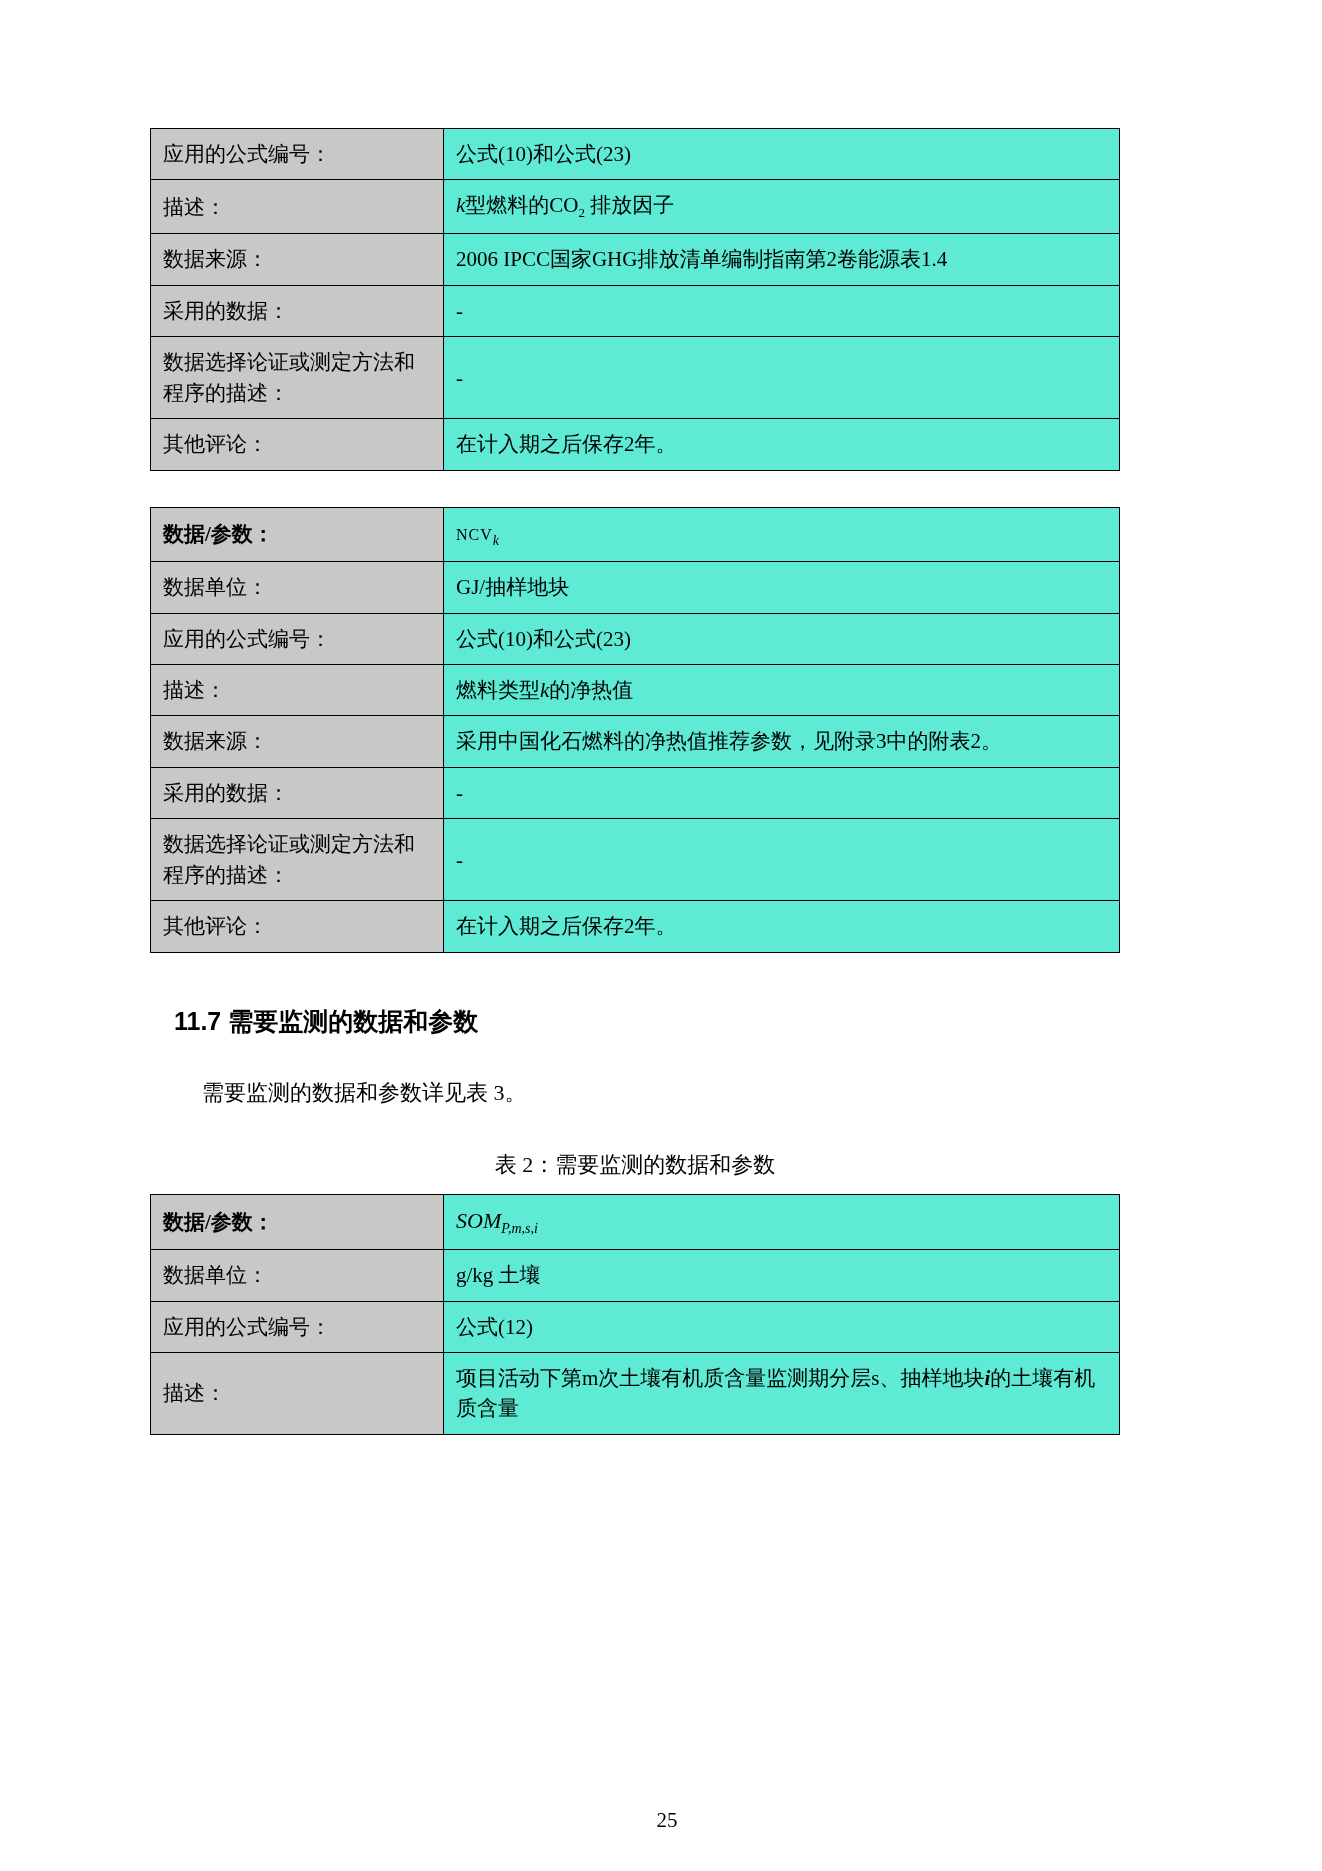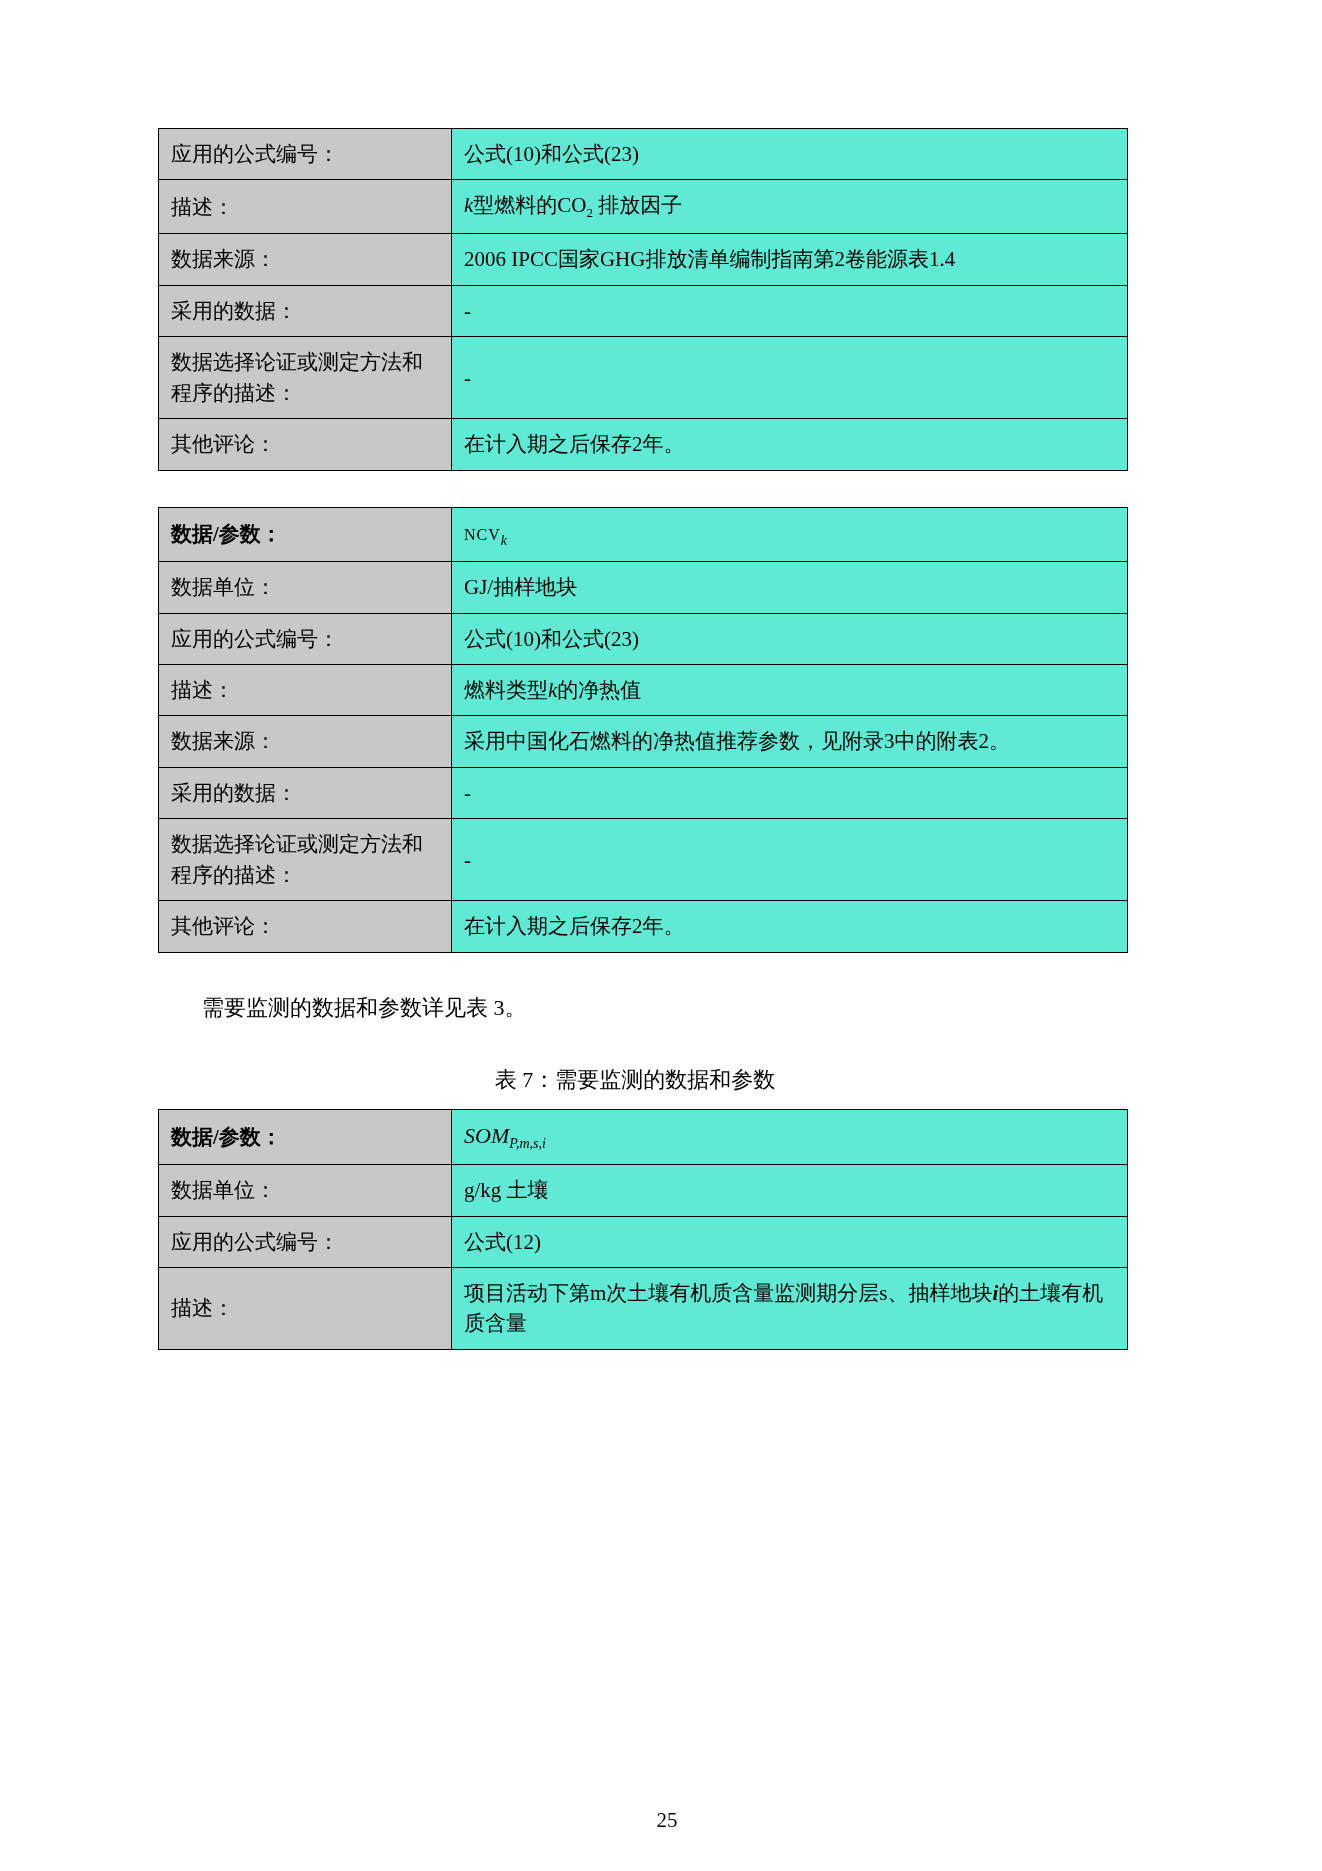--- a/index.html
+++ b/index.html
@@ -18,21 +18,21 @@
     width: 1322px;
     min-height: 1871px;
     box-sizing: border-box;
     padding: 128px 150px 40px 150px;
     position: relative;
   }
   table.param-table {
     width: 970px;
     border-collapse: collapse;
     table-layout: fixed;
-    margin: 0 0 0 8px;
+    margin: 0 0 0 0;
   }
   table.param-table td {
     border: 1px solid #000000;
     vertical-align: middle;
     padding: 10px 12px;
     font-size: 21px;
     line-height: 1.45;
   }
   td.label-cell {
     width: 268px;
@@ -163,24 +163,25 @@
         <td class="label-cell two-line">数据选择论证或测定方法和程序的描述：</td>
         <td class="value-cell">-</td>
       </tr>
       <tr>
         <td class="label-cell">其他评论：</td>
         <td class="value-cell">在计入期之后保存2年。</td>
       </tr>
     </tbody>
   </table>
 
+  <h2 class="section-heading">11.7 需要监测的数据和参数</h2>
 
   <p class="body-text">需要监测的数据和参数详见表 3。</p>
 
-  <p class="table-caption">表 7：需要监测的数据和参数</p>
+  <p class="table-caption">表 2：需要监测的数据和参数</p>
 
   <table class="param-table">
     <tbody>
       <tr>
         <td class="label-cell bold">数据/参数：</td>
         <td class="value-cell"><span class="som-wrap">SOM</span><span class="sub">P,m,s,i</span></td>
       </tr>
       <tr>
         <td class="label-cell">数据单位：</td>
         <td class="value-cell">g/kg  土壤</td>

